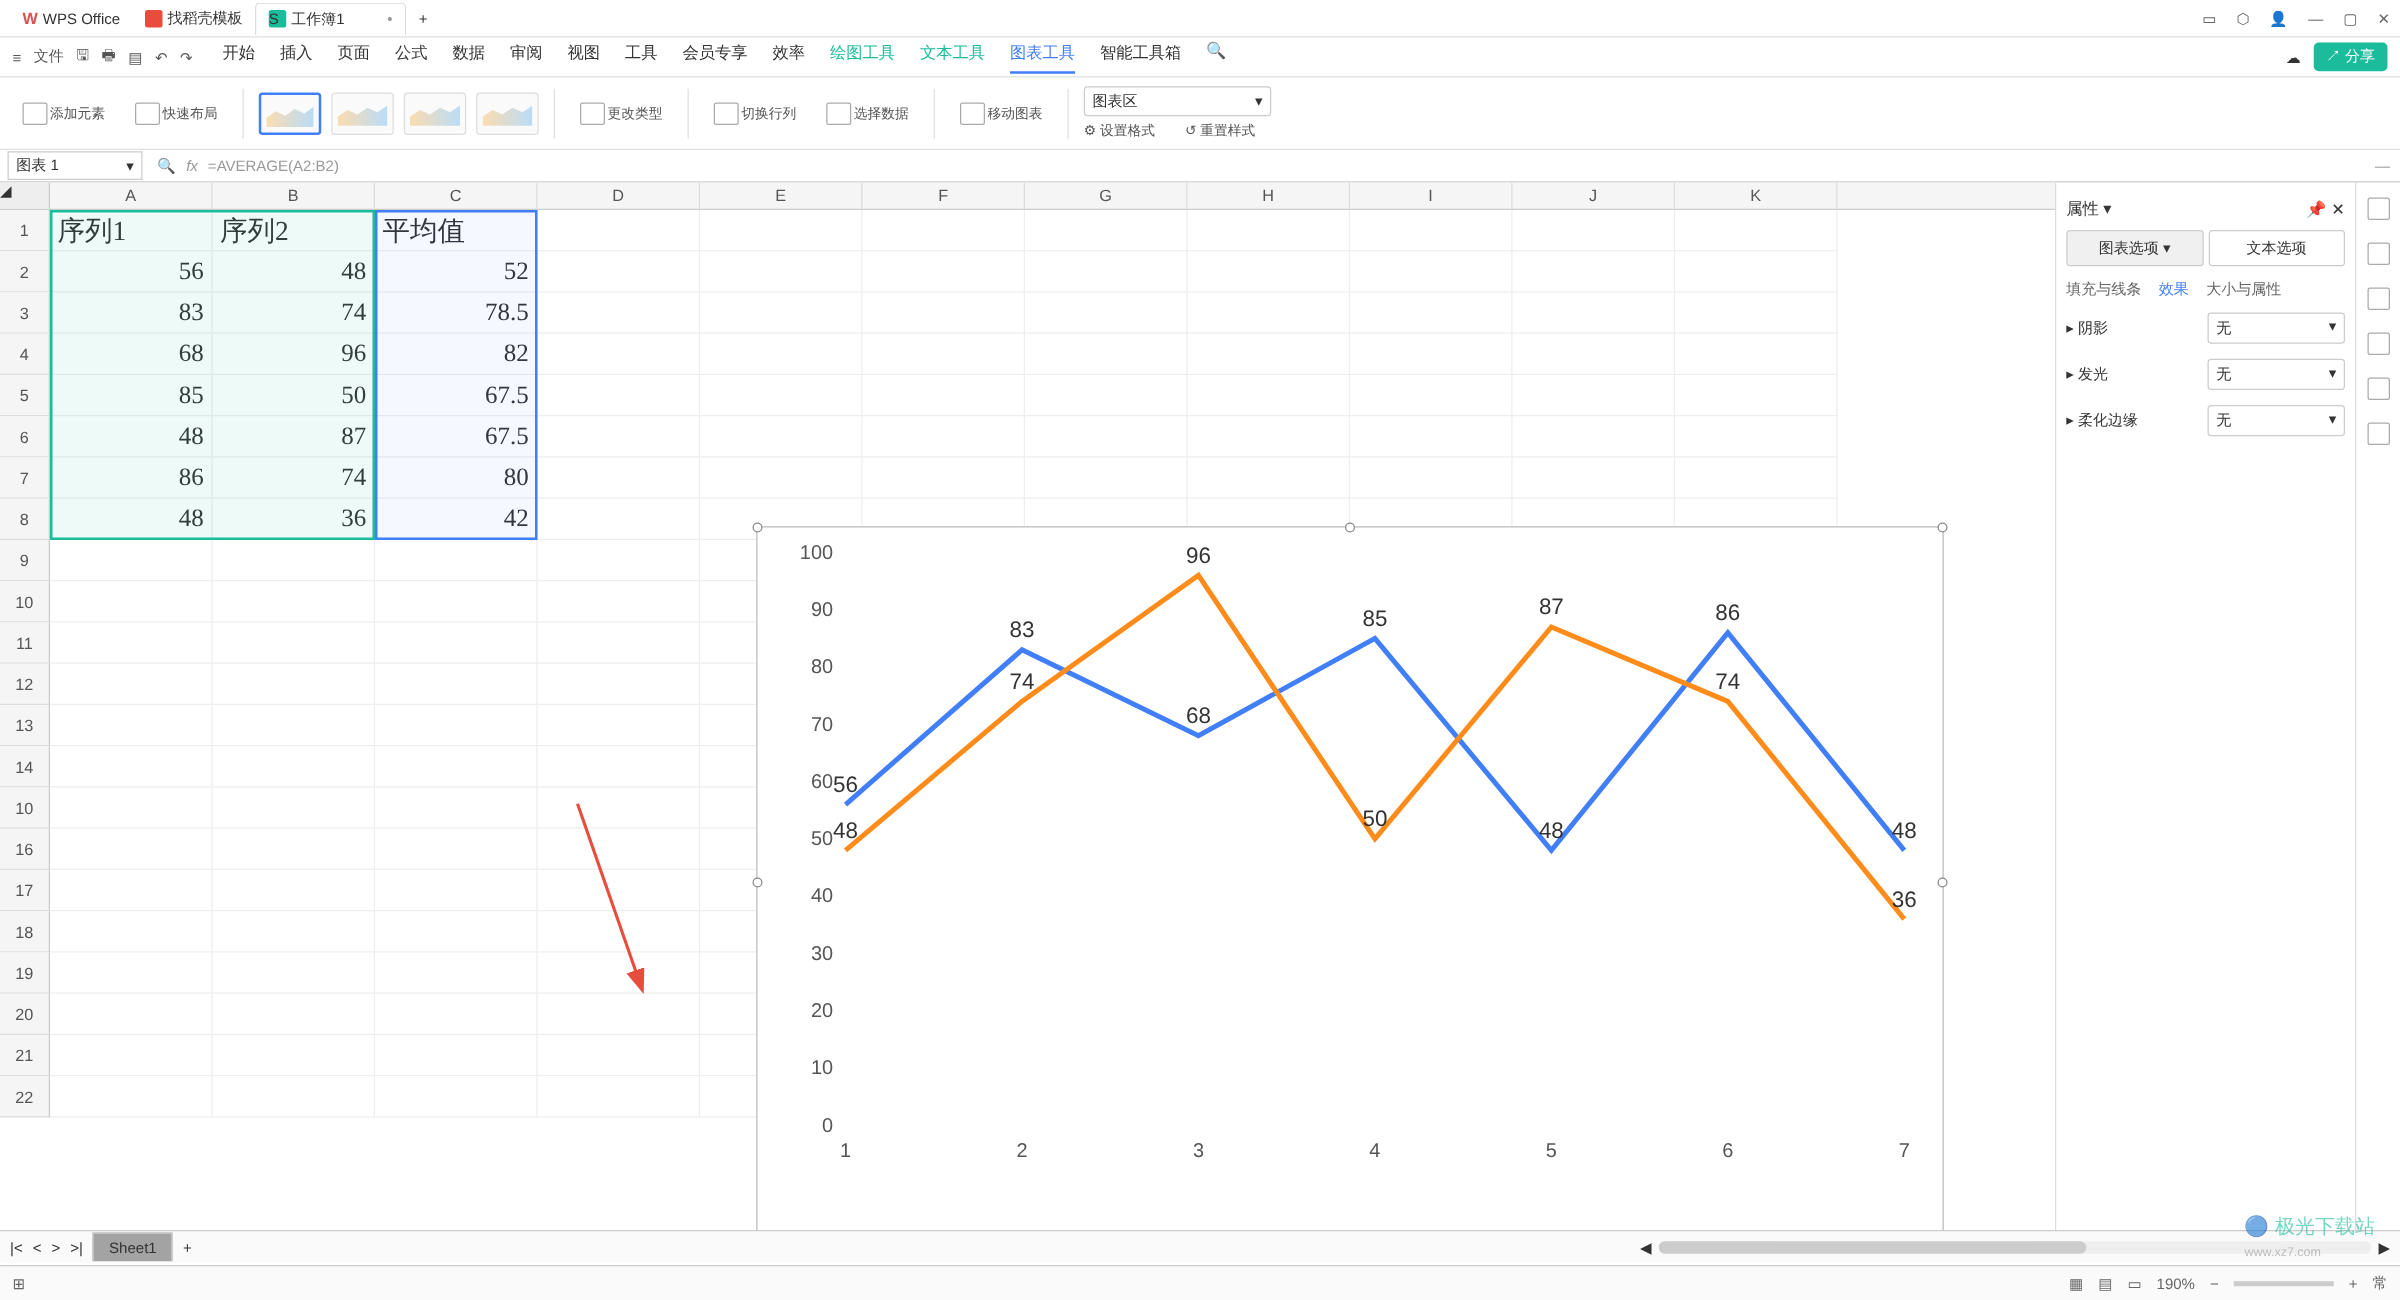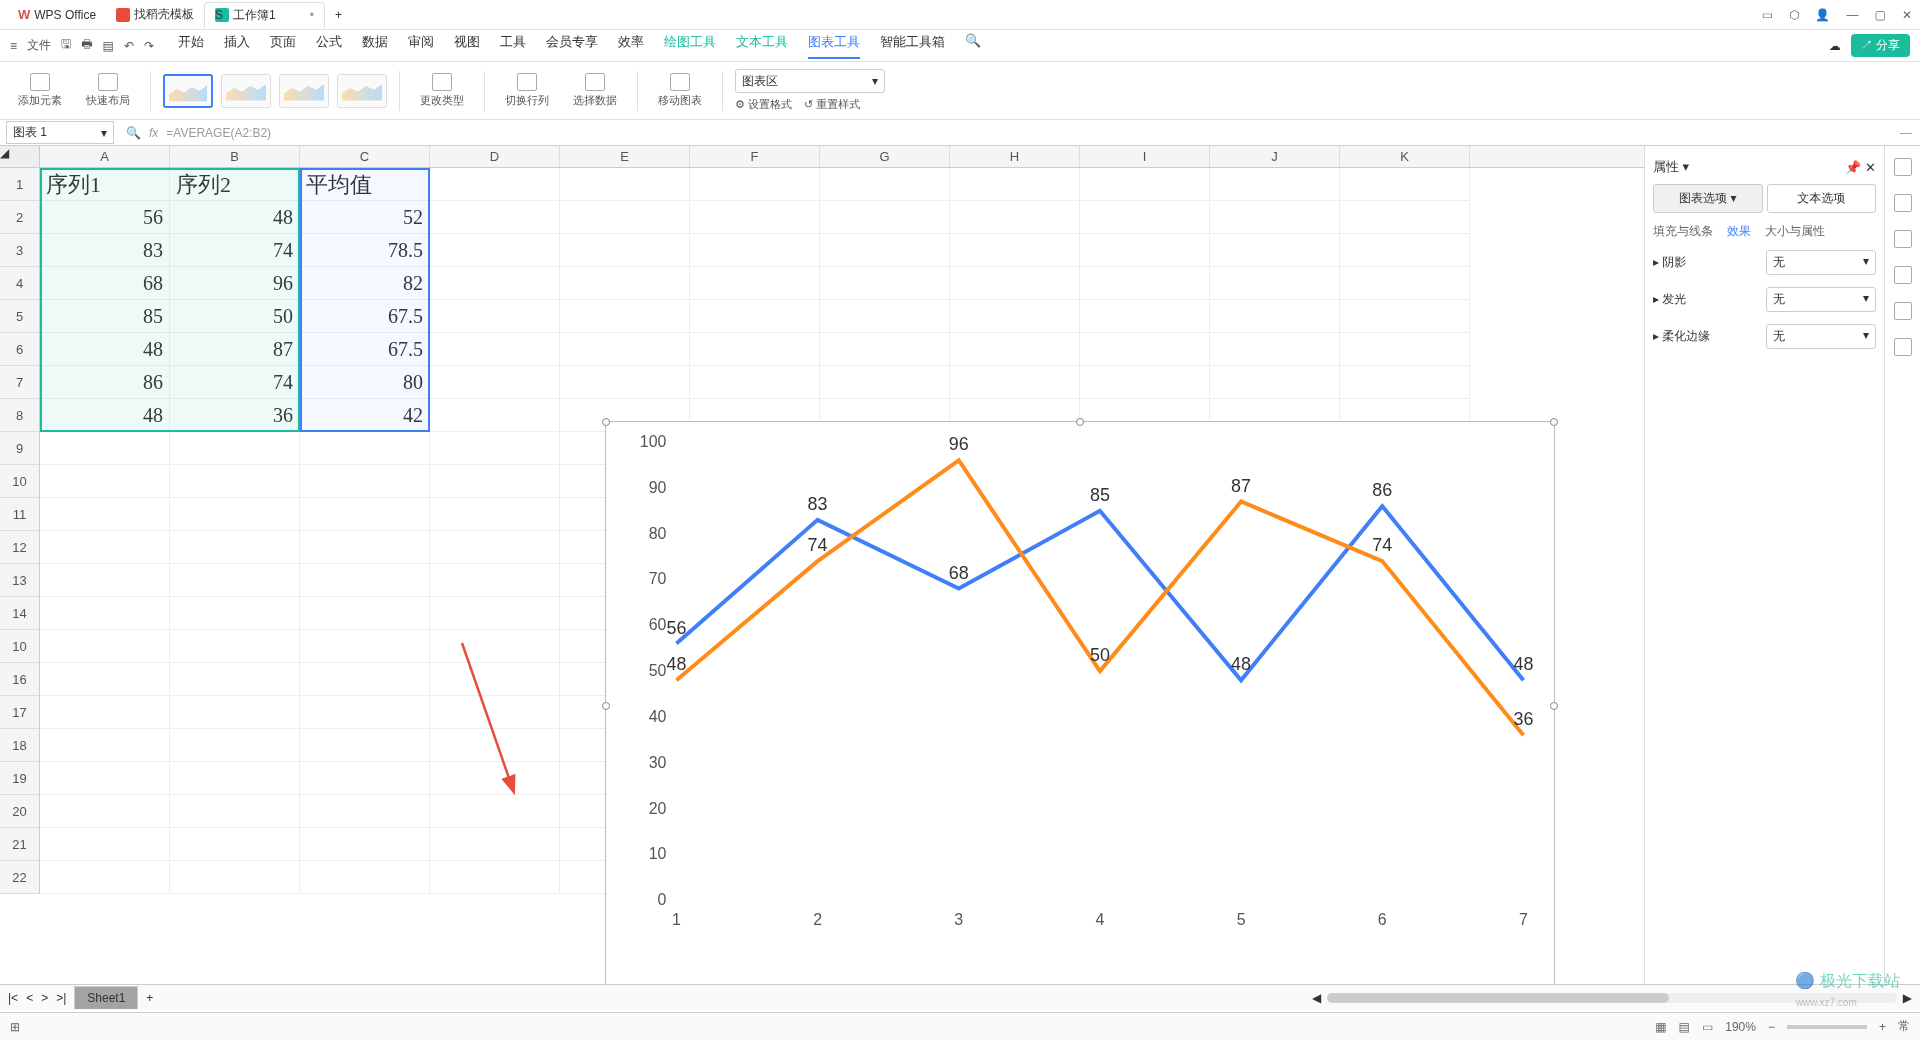--- a/index.html
+++ b/index.html
@@ -15,21 +15,21 @@
 .menubar { height:32px; display:flex; align-items:center; padding:0 10px; gap:4px; border-bottom:1px solid #e0e0e0; }
 .menubar .m-left { display:flex; gap:10px; align-items:center; color:#555; }
 .menubar .m-left span { cursor:pointer; }
 .menubar .tabs { display:flex; gap:20px; margin-left:20px; }
 .menubar .tabs span { cursor:pointer; color:#333; font-size:13px; }
 .menubar .tabs .green { color:#1abc9c; }
 .menubar .tabs .active { color:#417ff9; border-bottom:2px solid #417ff9; padding-bottom:6px; }
 .menubar .m-right { margin-left:auto; display:flex; gap:10px; align-items:center; }
 .share-btn { background:#1abc9c; color:#fff; padding:3px 10px; border-radius:4px; font-size:12px; }
 .ribbon { height:58px; display:flex; align-items:center; padding:4px 10px; gap:8px; border-bottom:1px solid #e0e0e0; }
-.r-group { display:flex; flex-direction:column; align-items:center; gap:2px; font-size:11px; color:#555; padding:0 8px; }
+.r-group { display:flex; flex-direction:row; align-items:center; gap:2px; font-size:11px; color:#555; padding:0 8px; }
 .sep { width:1px; height:40px; background:#e0e0e0; margin:0 4px; }
 .thumb { width:50px; height:34px; border:1px solid #ddd; border-radius:3px; background:#fafafa; position:relative; }
 .thumb.sel { border:2px solid #417ff9; }
 .thumb::after { content:''; position:absolute; left:4px; right:4px; top:8px; height:18px; background:linear-gradient(90deg,#ff9800,#2196f3); opacity:0.3; clip-path:polygon(0 60%,20% 30%,40% 50%,60% 20%,80% 40%,100% 10%,100% 100%,0 100%); }
 .sel-box { width:150px; height:24px; border:1px solid #ccc; border-radius:3px; padding:2px 6px; font-size:12px; display:flex; align-items:center; justify-content:space-between; }
 .r-icon { width:20px; height:18px; border:1px solid #aaa; border-radius:2px; }
 .formula-bar { height:26px; display:flex; align-items:center; border-bottom:1px solid #ccc; }
 .name-box { width:108px; border:1px solid #ccc; margin:2px 6px; padding:2px 6px; font-size:12px; display:flex; justify-content:space-between; align-items:center; }
 .fx-area { display:flex; align-items:center; gap:8px; flex:1; padding:0 6px; color:#888; font-size:12px; }
 .fx-area .fx { font-style:italic; color:#999; }
@@ -166,21 +166,21 @@
   <div class="r-group">
       <div class="r-icon"></div>
       <span>移动图表</span>
     </div>
   <div class="sep"></div>
   <div style="display:flex;flex-direction:column;gap:4px">
     <div class="sel-box">
         <span>图表区</span>
         <span>▾</span>
       </div>
-    <div style="display:flex;gap:12px;font-size:11px;color:#555">
+    <div style="display:flex;gap:24px;font-size:11px;color:#555">
       <span>⚙ <span>设置格式</span></span>
       <span>↺ <span>重置样式</span></span>
     </div>
   </div>
 </div>
 
 <div class="formula-bar">
   <div class="name-box">
       <span>图表 1</span>
       <span>▾</span>

